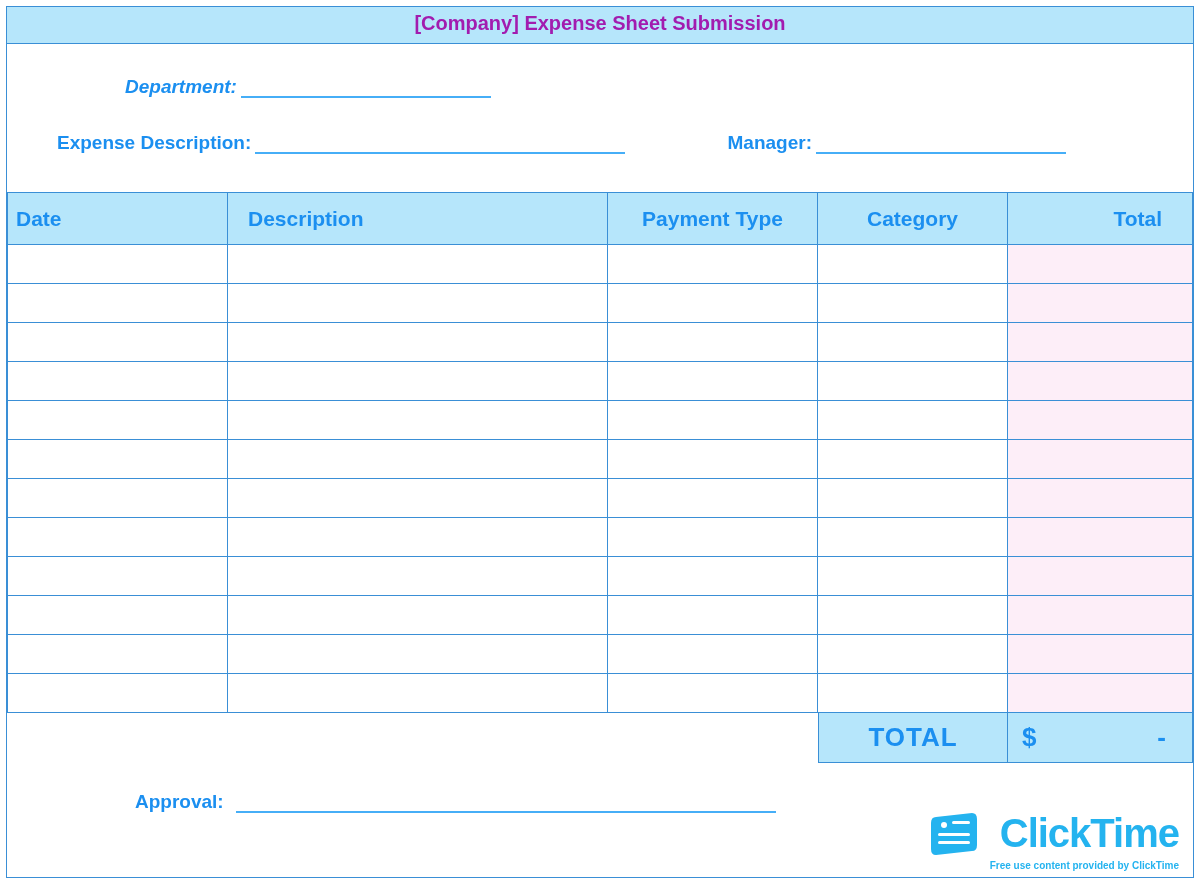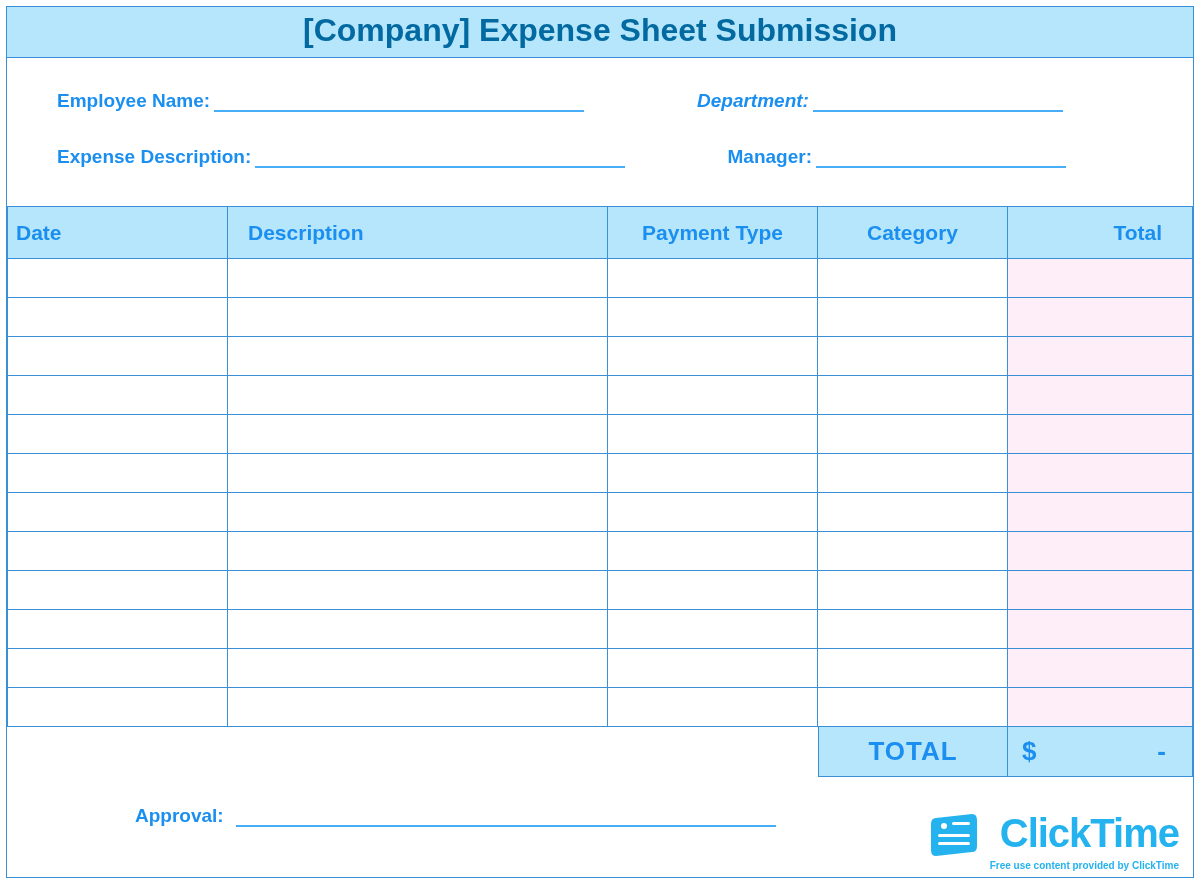--- a/index.html
+++ b/index.html
@@ -16,23 +16,23 @@
     inset: 6px;
     border: 1px solid #3a8fd6;
   }
   .title-bar {
     background: #b6e6fb;
     border-bottom: 1px solid #3a8fd6;
     text-align: center;
     padding: 5px 0 8px;
   }
   .title-bar h1 {
-    font-size: 32px;
+    font-size: 20px;
     font-weight: 700;
-    color: #0369a1;
+    color: #a21caf;
   }
   .header-fields {
     padding: 32px 50px 20px 50px;
   }
   .field-row {
     display: flex;
     margin-bottom: 34px;
   }
   .field {
     display: flex;
@@ -128,21 +128,21 @@
   }
   .footer {
     position: absolute;
     right: 14px;
     bottom: 6px;
     text-align: right;
     color: #24b3ef;
   }
   .brand {
     display: flex;
-    align-items: flex-end;
+    align-items: flex-start;
     justify-content: flex-end;
     gap: 22px;
     margin-bottom: 4px;
   }
   .brand .name {
     font-size: 40px;
     font-weight: 600;
     color: #24b3ef;
     letter-spacing: -1px;
   }
@@ -157,24 +157,20 @@
 <body>
 
 <div class="sheet">
 
   <div class="title-bar">
     <h1>[Company] Expense Sheet Submission</h1>
   </div>
 
   <div class="header-fields">
     <div class="field-row">
-      <div class="field" style="width:590px;">
-        <span class="lbl">Employee Name:</span>
-        <span class="line" style="width:370px;"></span>
-      </div>
       <div class="field" style="width:460px; margin-left:68px;font-style:italic;">
         <span class="lbl">Department:</span>
         <span class="line" style="width:250px;"></span>
       </div>
     </div>
     <div class="field-row" style="margin-bottom:18px;">
       <div class="field" style="width:590px;">
         <span class="lbl">Expense Description:</span>
         <span class="line" style="width:370px;"></span>
       </div>

